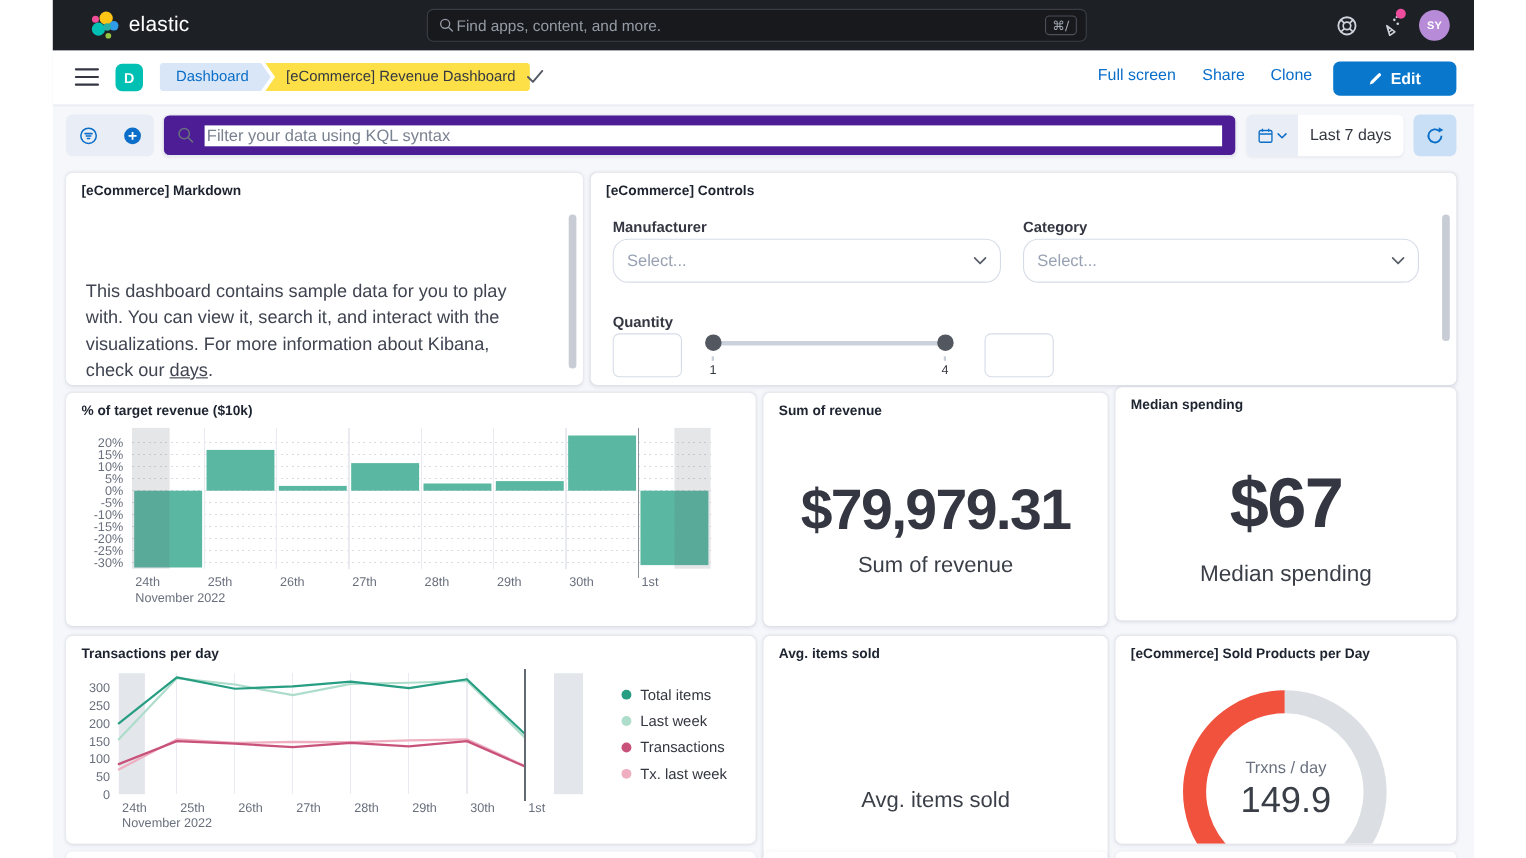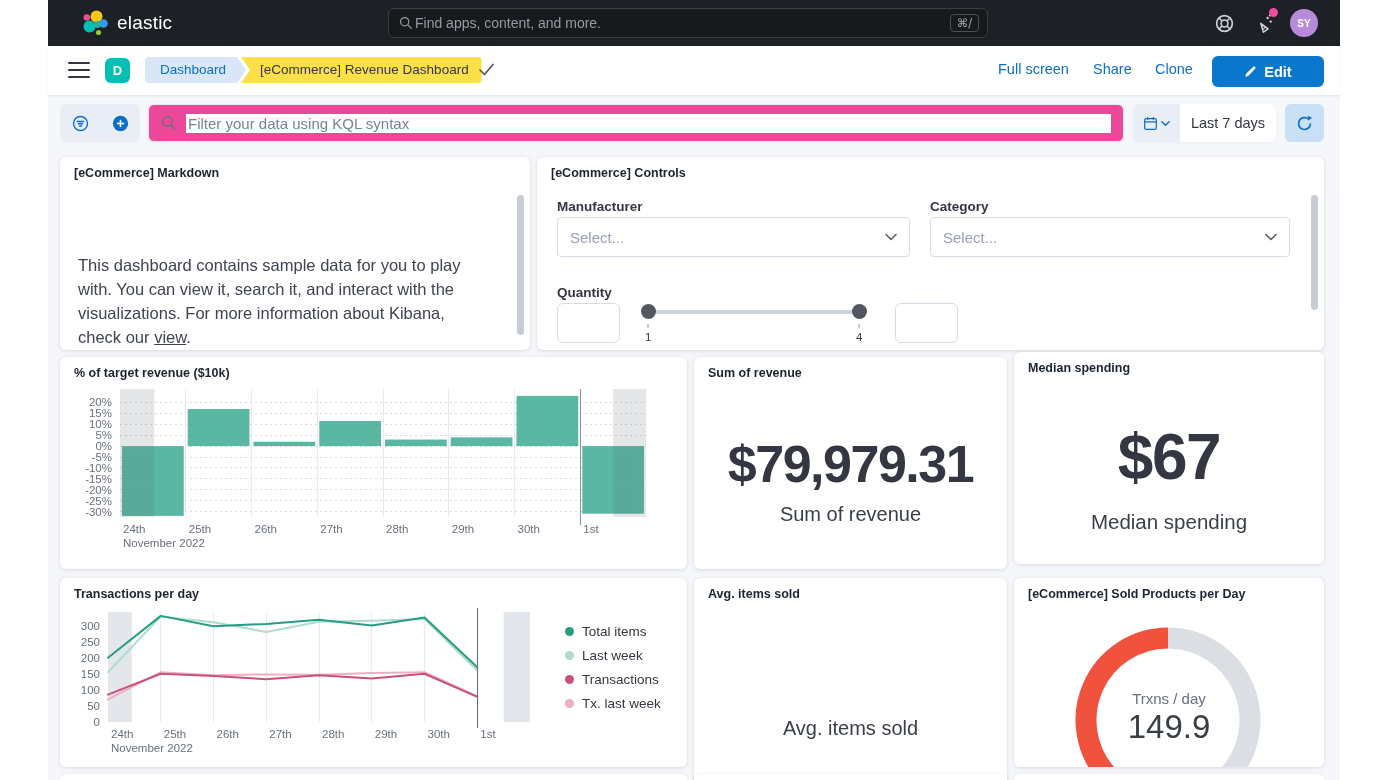--- a/index.html
+++ b/index.html
@@ -37,21 +37,21 @@
   .crumb2{background:#fde047;color:#343741;padding:0 13px 0 19px;margin-left:-5px;border-radius:0 4px 4px 0;
     clip-path:polygon(0 0,100% 0,100% 100%,0 100%,9px 50%);}
   #crumb-check{left:430px;top:16px;cursor:pointer;}
   .nav-link{position:absolute;top:15px;color:#0B6EC8;font-size:14.5px;font-weight:500;cursor:pointer;}
   #edit-btn{left:1164px;top:10px;width:112px;height:31px;background:#0977CC;border-radius:6px;color:#fff;
     display:flex;align-items:center;justify-content:center;gap:7px;font-size:14.5px;font-weight:600;cursor:pointer;}
 
   
   #filter-group{left:12px;top:104px;width:80px;height:38px;background:#E9EDF5;border-radius:6px;display:flex;}
   .fg-btn{width:40px;height:38px;display:flex;align-items:center;justify-content:center;cursor:pointer;}
-  #kql{left:100px;top:104px;width:976px;height:38px;background:#ec4899;border-radius:6px;box-sizing:border-box;
+  #kql{left:100px;top:104px;width:976px;height:38px;background:#4c1d95;border-radius:6px;box-sizing:border-box;
     border:1px solid #E6EAF1;box-shadow:0 1px 2px rgba(30,40,60,.06);display:flex;align-items:center;padding:0 12px;gap:9px;}
   #kql input{flex:1;border:none;outline:none;font-size:15px;color:#343741;font-family:"Liberation Sans",sans-serif;}
   #kql input::placeholder{color:#7A8291;}
   #datepicker{left:1085px;top:104px;width:143px;height:38px;border-radius:6px;overflow:hidden;display:flex;
     box-shadow:0 1px 2px rgba(30,40,60,.06);}
   #dp-btn{width:47px;height:38px;background:#E9EDF5;display:flex;align-items:center;justify-content:center;gap:3px;cursor:pointer;}
   #dp-text{flex:1;background:#fff;display:flex;align-items:center;justify-content:center;font-size:14.5px;color:#343741;cursor:pointer;}
   #refresh-btn{left:1237px;top:104px;width:39px;height:38px;background:#C9DFF5;border-radius:6px;
     display:flex;align-items:center;justify-content:center;cursor:pointer;}
 
@@ -60,21 +60,21 @@
   .panel-title{position:absolute;left:14px;top:9px;font-size:12.5px;font-weight:700;color:#1D2430;}
   .scrollbar{position:absolute;width:7px;border-radius:4px;background:#9AA4B3;opacity:.55;}
 
   
   #md-heading{position:absolute;left:18px;top:36px;font-size:29px;color:#3A3F47;letter-spacing:-.3px;}
   #md-body{position:absolute;left:18px;top:96px;width:408px;font-size:16.5px;line-height:24px;color:#3F4450;}
   #md-body a{color:#3F4450;text-decoration:underline;cursor:pointer;}
 
   
   .ctl-label{position:absolute;font-size:13.5px;font-weight:700;color:#343741;}
-  .ctl-select{position:absolute;top:60px;height:40px;background:#fff;border:1px solid #D6DCE7;border-radius:4px;
+  .ctl-select{position:absolute;top:60px;height:40px;background:#fff;border:1px solid #D6DCE7;border-radius:14px;
     box-sizing:border-box;display:flex;align-items:center;padding:0 12px;cursor:pointer;}
   .ctl-select .ph{flex:1;color:#98A2B3;font-size:15px;}
   .qty-box{position:absolute;top:146px;width:63px;height:40px;border:1px solid #D6DCE7;border-radius:6px;
     box-sizing:border-box;background:#fff;outline:none;}
   #slider-track{position:absolute;left:108px;top:153px;width:218px;height:4px;background:#CBD2DD;border-radius:2px;}
   .slider-handle{position:absolute;top:-6px;width:15px;height:15px;border-radius:50%;background:#53575F;cursor:pointer;}
   .slider-tick{position:absolute;top:14px;width:2px;height:4px;background:#C6CDD8;}
   .slider-ticklabel{position:absolute;top:21px;font-size:11.5px;color:#343741;}
 
   
@@ -212,21 +212,21 @@
   </div>
   <div id="refresh-btn" class="abs">
     <svg width="17" height="17" viewBox="0 0 16 16">
       <path d="M13.6 8 A5.6 5.6 0 1 1 11.9 4" fill="none" stroke="#0B6EC8" stroke-width="1.6"></path>
       <polygon points="11.2,0.6 15.2,2.9 11.4,5.2" fill="#0B6EC8"></polygon>
     </svg>
   </div>
 
   <div class="panel" style="left:12px;top:157px;width:470px;height:193px">
     <div class="panel-title">[eCommerce] Markdown</div>
-    <div id="md-body"><span>This dashboard contains sample data for you to play with. You can view it, search it, and interact with the visualizations. For more information about Kibana, check our </span><a>view</a><span>.</span></div>
+    <div id="md-body"><span>This dashboard contains sample data for you to play with. You can view it, search it, and interact with the visualizations. For more information about Kibana, check our </span><a>days</a><span>.</span></div>
     <div class="scrollbar" style="right:6px;top:38px;height:140px"></div>
   </div>
 
   <div class="panel" style="left:489px;top:157px;width:787px;height:193px">
     <div class="panel-title">[eCommerce] Controls</div>
     <div class="ctl-label" style="left:20px;top:42px">Manufacturer</div>
     <div class="ctl-select" style="left:20px;width:353px">
       <span class="ph">Select...</span>
       <svg width="12" height="8" viewBox="0 0 12 8">
         <polyline points="1,1.5 6,6.5 11,1.5" fill="none" stroke="#5A6069" stroke-width="1.6" stroke-linecap="round" stroke-linejoin="round"></polyline>

